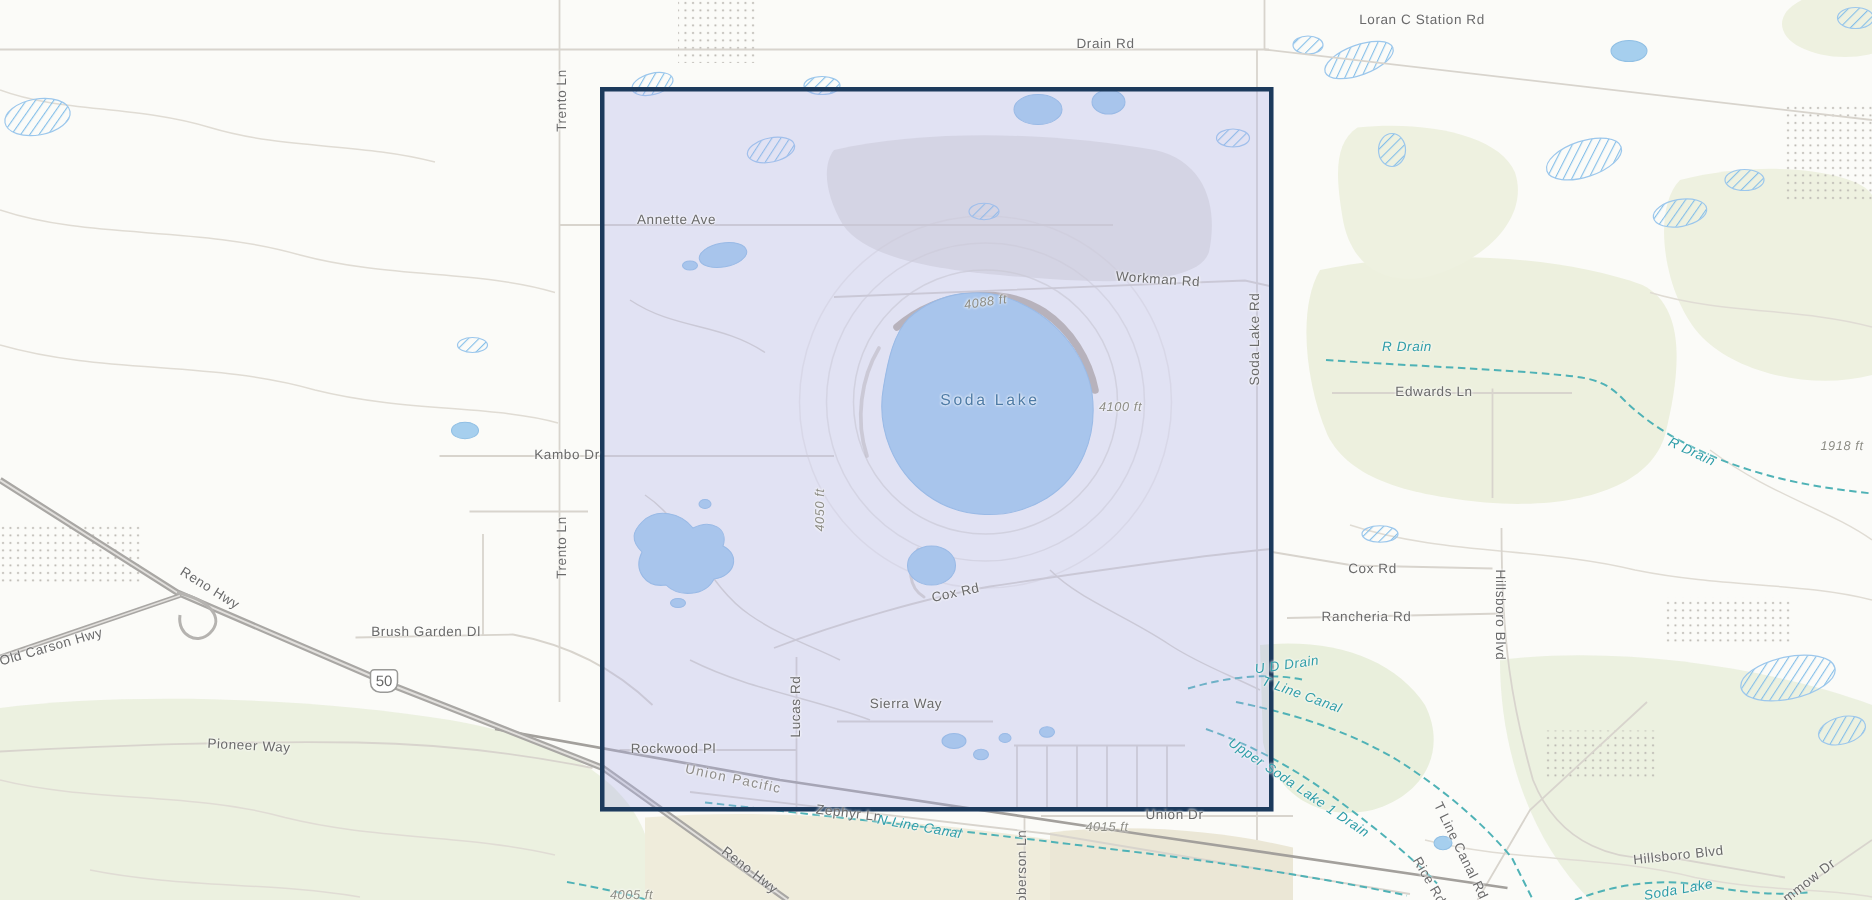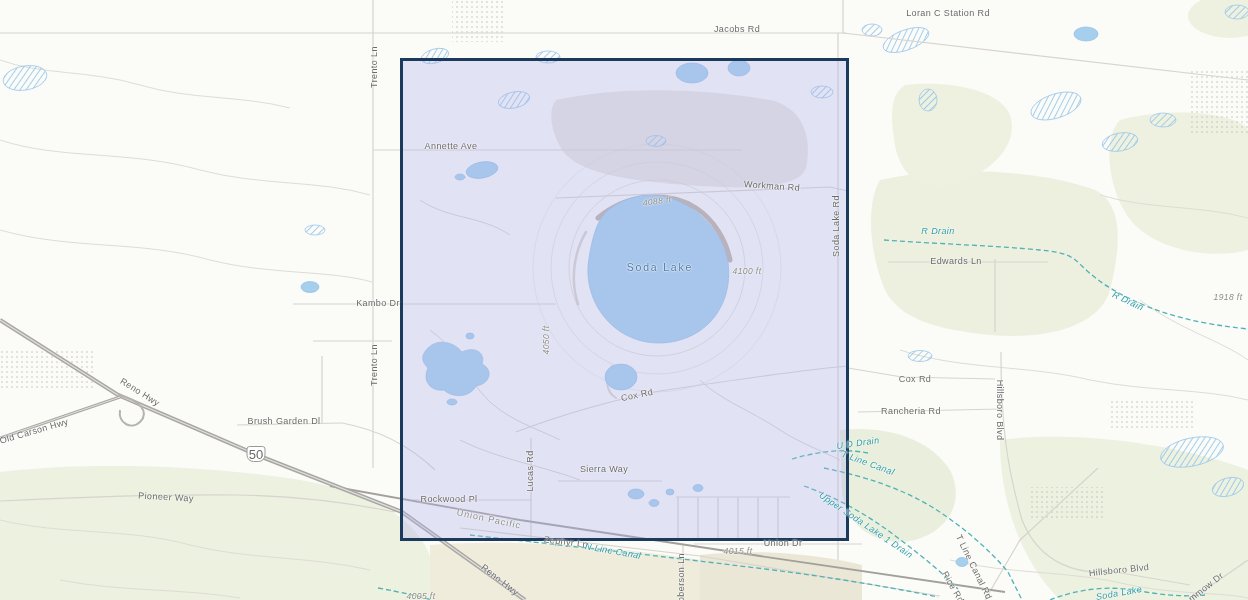--- a/index.html
+++ b/index.html
@@ -14,21 +14,21 @@
        letter-spacing:.4px;text-shadow:0 0 2px #fff,0 0 2px #fff;}
   .road{color:#6a6a6a;}
   .canal{color:#2f9da8;font-style:italic;}
   .elev{color:#8d8d85;font-style:italic;font-size:8.5px;}
   .lake{color:#4e7ba6;font-size:10.5px;letter-spacing:1.8px;}
   .rail{color:#8f8d8a;letter-spacing:1px;}
   .r-90{transform:translate(-50%,-50%) rotate(-90deg);}
   .r90{transform:translate(-50%,-50%) rotate(90deg);}
   #shield{position:absolute;left:256px;top:454px;width:17px;height:14px;z-index:6;
           transform:translate(-50%,-50%);background:#fff;border:1px solid #9a9a98;
-          border-radius:3px 3px 7px 7px;color:#6a6a6a;font-size:13px;
+          border-radius:3px 3px 7px 7px;color:#6a6a6a;font-size:10px;
           display:flex;align-items:center;justify-content:center;}
 </style>
 </head>
 <body>
 
 <div id="stage">
 
   <svg width="1248" height="600" viewBox="0 0 1248 600">
     <defs>
       <pattern id="hatch" width="5" height="5" patternUnits="userSpaceOnUse" patternTransform="rotate(45)">
@@ -181,21 +181,21 @@
       <path d="M378,588 C400,592 418,596 432,600"></path>
     </g>
   </svg>
 
   <div id="selection"></div>
 
   <div id="shield">
     <span>50</span>
   </div>
 
-  <span class="lbl road" style="left:737px;top:29px">Jacobs Rd</span>
+  <span class="lbl road" style="left:737px;top:29px">Drain Rd</span>
   <span class="lbl road" style="left:948px;top:13px">Loran C Station Rd</span>
   <span class="lbl road r-90" style="left:374px;top:67px">Trento Ln</span>
   <span class="lbl road" style="left:451px;top:146px">Annette Ave</span>
   <span class="lbl road" style="left:772px;top:186px;transform:translate(-50%,-50%) rotate(4deg)">Workman Rd</span>
   <span class="lbl elev" style="left:657px;top:201px;transform:translate(-50%,-50%) rotate(-8deg)">4088 ft</span>
   <span class="lbl lake" style="left:660px;top:267px">Soda Lake</span>
   <span class="lbl elev" style="left:747px;top:271px">4100 ft</span>
   <span class="lbl road r-90" style="left:836px;top:226px">Soda Lake Rd</span>
   <span class="lbl canal" style="left:938px;top:231px">R Drain</span>
   <span class="lbl road" style="left:956px;top:261px">Edwards Ln</span>

